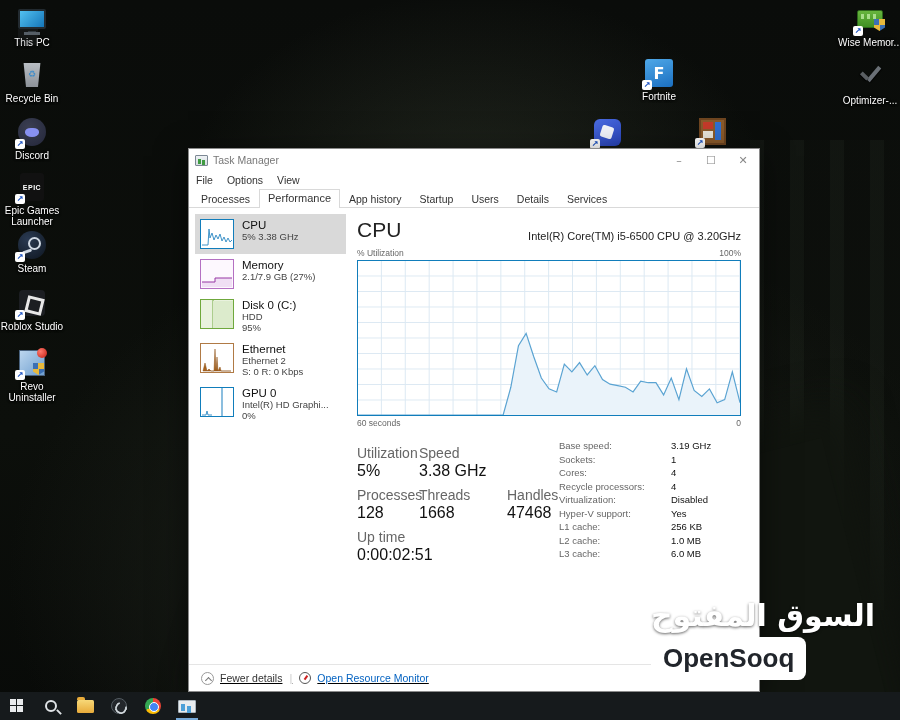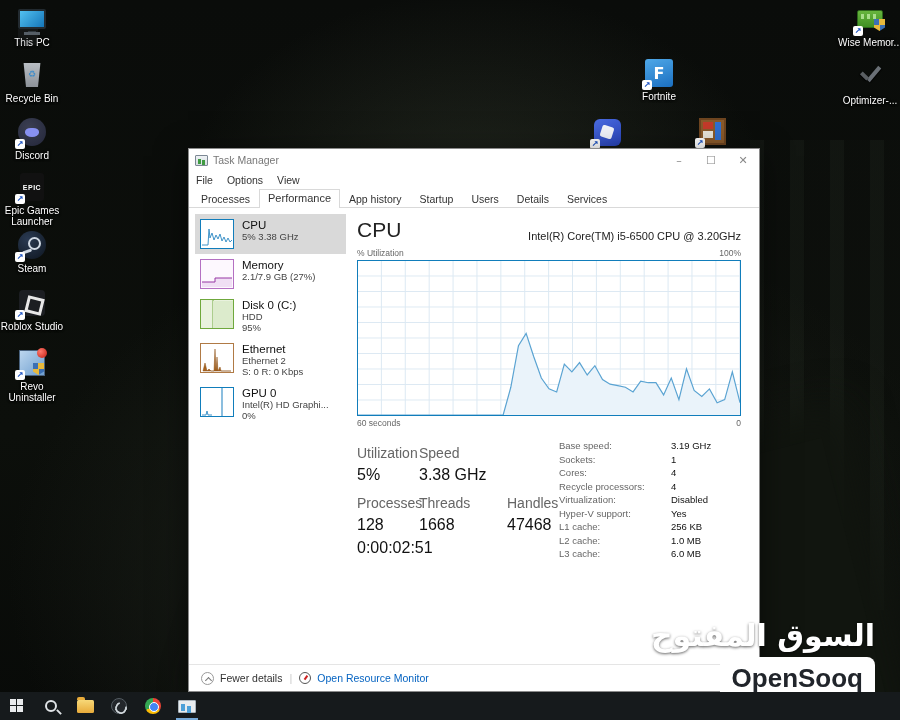--- a/index.html
+++ b/index.html
@@ -92,21 +92,21 @@
   .graph-box svg { position:absolute; inset:0; width:100%; height:100%; }
   
   .stats-row { display:flex; margin-top:10px; gap:6px; }
   .stats-big { width:196px; flex:0 0 auto; display:grid; grid-template-columns:62px 88px 66px; grid-auto-rows:auto; }
   .stat-label { font-size:14px; color:#666; margin-top:7px; }
   .stat-value { font-size:16px; color:#111; margin-top:1px; }
   .stats-detail { flex:1 1 auto; display:grid; grid-template-columns:112px 1fr; row-gap:1px; align-content:start; padding-top:2px; }
   .det-label { font-size:9.5px; color:#666; line-height:12.5px; }
   .det-value { font-size:9.5px; color:#111; line-height:12.5px; }
   
-  .tm-footer { flex:0 0 auto; height:27px; border-top:1px solid #e5e5e5; display:flex; align-items:center; padding-left:12px; gap:7px; }
+  .tm-footer { flex:0 0 auto; height:27px; border-top:1px solid #e5e5e5; display:flex; align-items:center; padding-left:12px; gap:7px;text-decoration:underline; }
   .circ-chevron { width:13px; height:13px; border:1px solid #9a9a9a; border-radius:50%; position:relative; }
   .circ-chevron:after { content:""; position:absolute; left:3.5px; top:5px; width:4px; height:4px; border-left:1px solid #777; border-top:1px solid #777; transform:rotate(45deg); }
   .fewer-txt { font-size:10.5px; color:#333; }
   .foot-div { color:#ccc; font-size:11px; }
   .speedo { width:12px; height:12px; border-radius:50%; border:1px solid #555; position:relative; background:#fff; }
   .speedo:after { content:""; position:absolute; left:5px; top:2px; width:1.5px; height:5px; background:#c22; transform:rotate(35deg); }
   .resmon-link { font-size:10.5px; color:#0563c1; }
 
   
   .taskbar { position:absolute; left:0; bottom:0; width:900px; height:28px; background:#161a1c; display:flex; align-items:center; z-index:50; }
@@ -136,21 +136,21 @@
   .tray-vol:before { content:""; position:absolute; left:1px; top:4px; width:7px; height:6px; background:#dfe3e6; clip-path:polygon(0 25%,40% 25%,100% 0,100% 100%,40% 75%,0 75%); }
   .tray-vol:after { content:")"; position:absolute; right:2px; top:0; color:#dfe3e6; font-size:10px; }
   .tray-lang { color:#e6e9eb; font-size:9.5px; padding:0 4px; }
   .tray-clock { color:#e6e9eb; font-size:8.5px; text-align:center; line-height:10px; font-family:"DejaVu Sans",sans-serif; padding:0 4px; }
   .tray-notif { width:18px; height:16px; position:relative; margin-right:2px; }
   .notif-bubble { position:absolute; right:2px; top:1px; width:13px; height:11px; border:1.5px solid #dfe3e6; border-radius:2px; }
   .notif-bubble:after { content:""; position:absolute; left:1px; bottom:-4px; width:4px; height:4px; background:#dfe3e6; clip-path:polygon(0 0,100% 0,0 100%); }
   .notif-badge { position:absolute; right:-2px; bottom:-2px; width:11px; height:11px; border-radius:50%; background:#2d3134; border:1px solid #cfd4d8; color:#fff; font-size:7px; line-height:9px; text-align:center; }
 
   
-  .watermark { position:absolute; right:25px; bottom:20px; text-align:right; z-index:40; }
+  .watermark { position:absolute; right:25px; bottom:40px; text-align:left; z-index:40; }
   .wm-arabic { color:#fff; font-size:30px; font-weight:bold; font-family:"DejaVu Sans",sans-serif; text-shadow:0 1px 3px rgba(0,0,0,.6); letter-spacing:-1px; }
   .wm-box { margin-top:4px; background:#fff; border-radius:8px; padding:6px 12px; display:inline-block; }
   .wm-latin { color:#21252b; font-size:26px; font-weight:bold; }
 </style>
 </head>
 <body>
 
 <div class="wallpaper">
   <div class="streaks"></div>
   <div class="coat-left"></div>
@@ -357,20 +357,21 @@
           <div class="stat-label" style="grid-column:1">Utilization</div>
           <div class="stat-label" style="grid-column:2/4">Speed</div>
           <div class="stat-value" style="grid-column:1">5%</div>
           <div class="stat-value" style="grid-column:2/4">3.38 GHz</div>
           <div class="stat-label">Processes</div>
           <div class="stat-label">Threads</div>
           <div class="stat-label">Handles</div>
           <div class="stat-value">128</div>
           <div class="stat-value">1668</div>
           <div class="stat-value">47468</div>
+          <div class="stat-label" style="grid-column:1/4">Up time</div>
           <div class="stat-value" style="grid-column:1/4">0:00:02:51</div>
         </div>
         <div class="stats-detail">
           <div class="det-label">Base speed:</div>
             <div class="det-value">3.19 GHz</div>
           <div class="det-label">Sockets:</div>
             <div class="det-value">1</div>
           <div class="det-label">Cores:</div>
             <div class="det-value">4</div>
           <div class="det-label">Recycle processors:</div>

